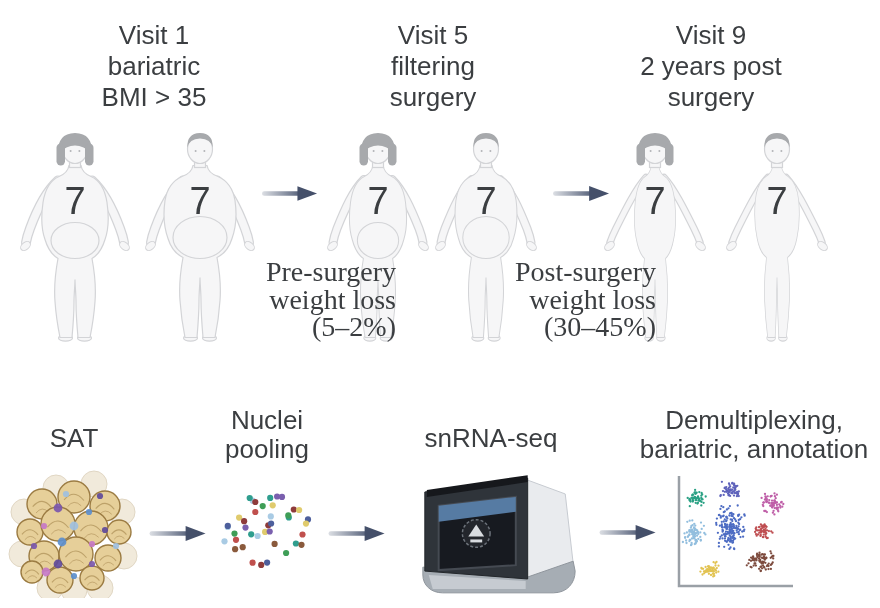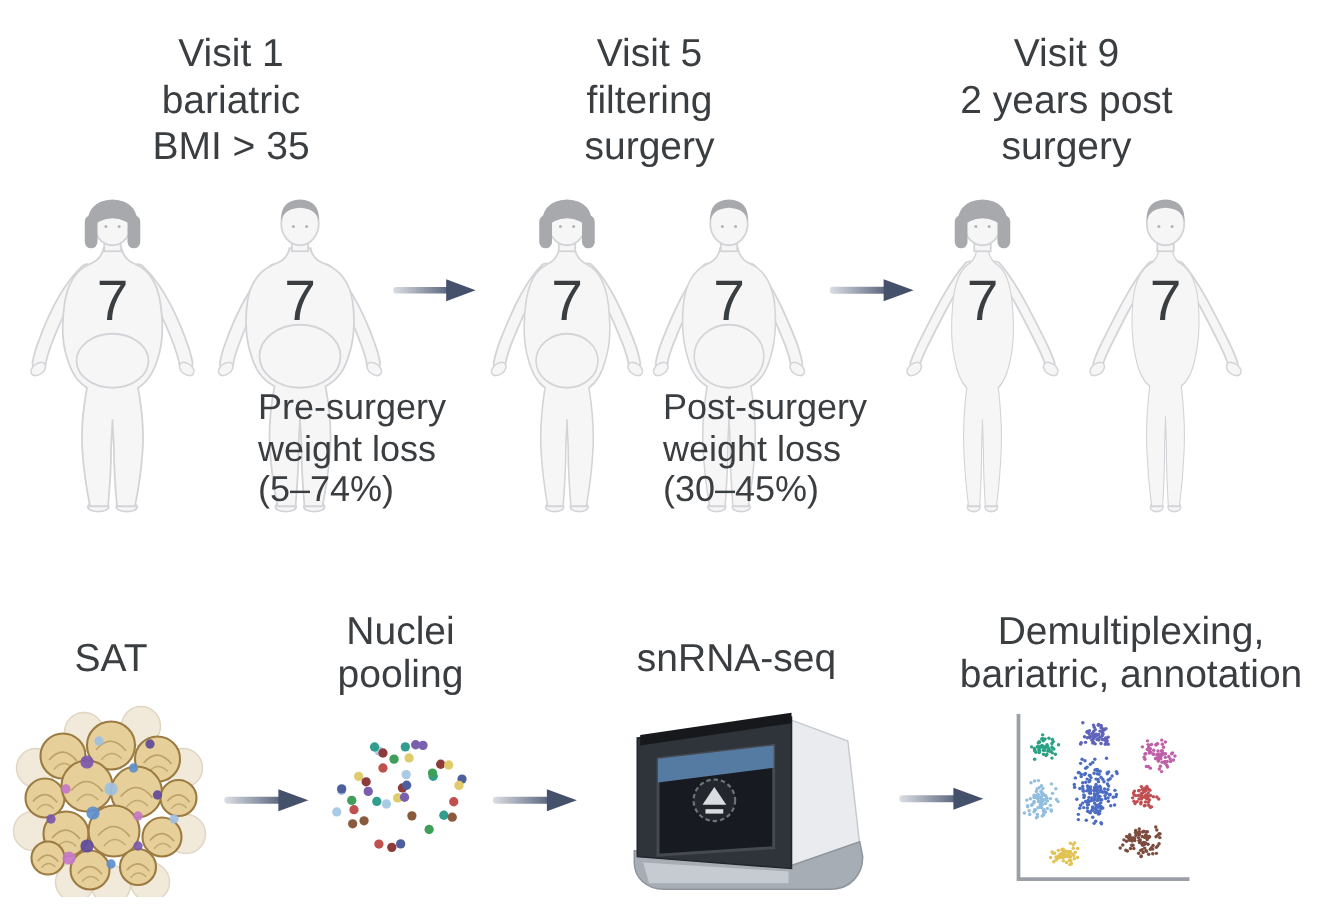--- a/index.html
+++ b/index.html
@@ -1,19 +1,19 @@
 <!DOCTYPE html>
 <html><head>
 <meta charset="utf-8">
 <style>
   html,body{margin:0;padding:0;background:#ffffff;}
   .canvas{position:relative;width:880px;height:608px;background:#ffffff;overflow:hidden;
           font-family:"Liberation Sans",sans-serif;color:#3b3e41;}
   .vtitle{position:absolute;top:20px;width:230px;text-align:center;font-size:26px;line-height:31px;}
-  .trans{position:absolute;top:258px;width:224px;text-align:left;font-size:24px;line-height:27.5px;}
+  .trans{position:absolute;top:258px;width:224px;text-align:right;font-size:28px;line-height:27.5px;font-family:Liberation Serif, serif;}
   .step-label{position:absolute;text-align:center;font-size:26px;line-height:29px;}
   .fig-slot{position:absolute;top:126px;width:120px;height:225px;}
   .fig-slot svg{display:block;}
   .arrow{position:absolute;}
   .icon-slot{position:absolute;}
   .icon-slot svg, .machine{display:block;}
   svg text{font-family:"Liberation Sans",sans-serif;}
 </style>
 </head>
 <body>
@@ -219,23 +219,23 @@
       <polygon points="38,2.2 59,10 38,17.8" fill="#45506a"></polygon>
   </svg>
   <svg class="arrow" style="left:553px;top:184px;width:57px;height:19px" viewBox="0 0 60 20">
     <rect x="0" y="7.6" width="41" height="4.8" rx="2.4" fill="url(#agrad)"></rect>
       <polygon points="38,2.2 59,10 38,17.8" fill="#45506a"></polygon>
   </svg>
 
   <div class="trans" style="left:172px">
     <div>Pre-surgery</div>
     <div>weight loss</div>
-    <div>(5–74%)</div>
+    <div>(5–2%)</div>
   </div>
-  <div class="trans" style="left:442px">
+  <div class="trans" style="left:432px">
     <div>Post-surgery</div>
     <div>weight loss</div>
     <div>(30–45%)</div>
   </div>
 
   <div class="step-label" style="left:24px;top:424px;width:100px">
     <div>SAT</div>
   </div>
   <div class="step-label" style="left:411px;top:424px;width:160px">
     <div>snRNA-seq</div>

